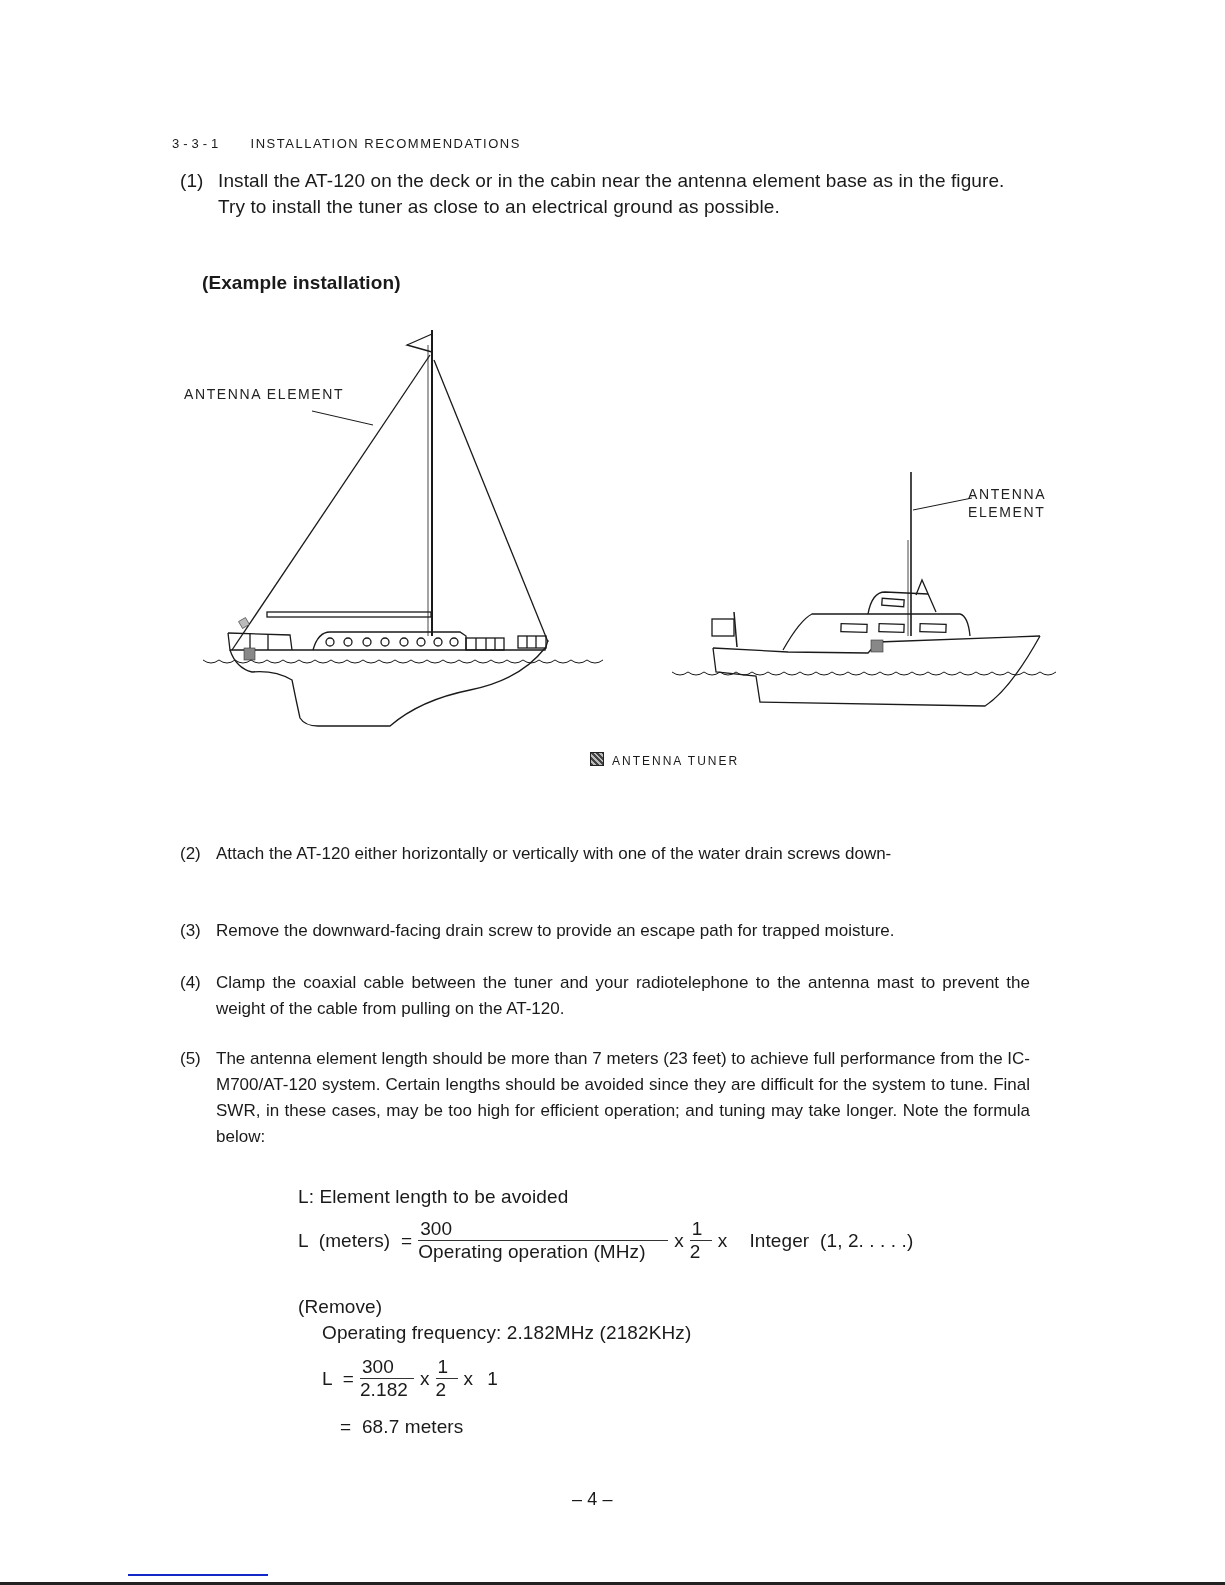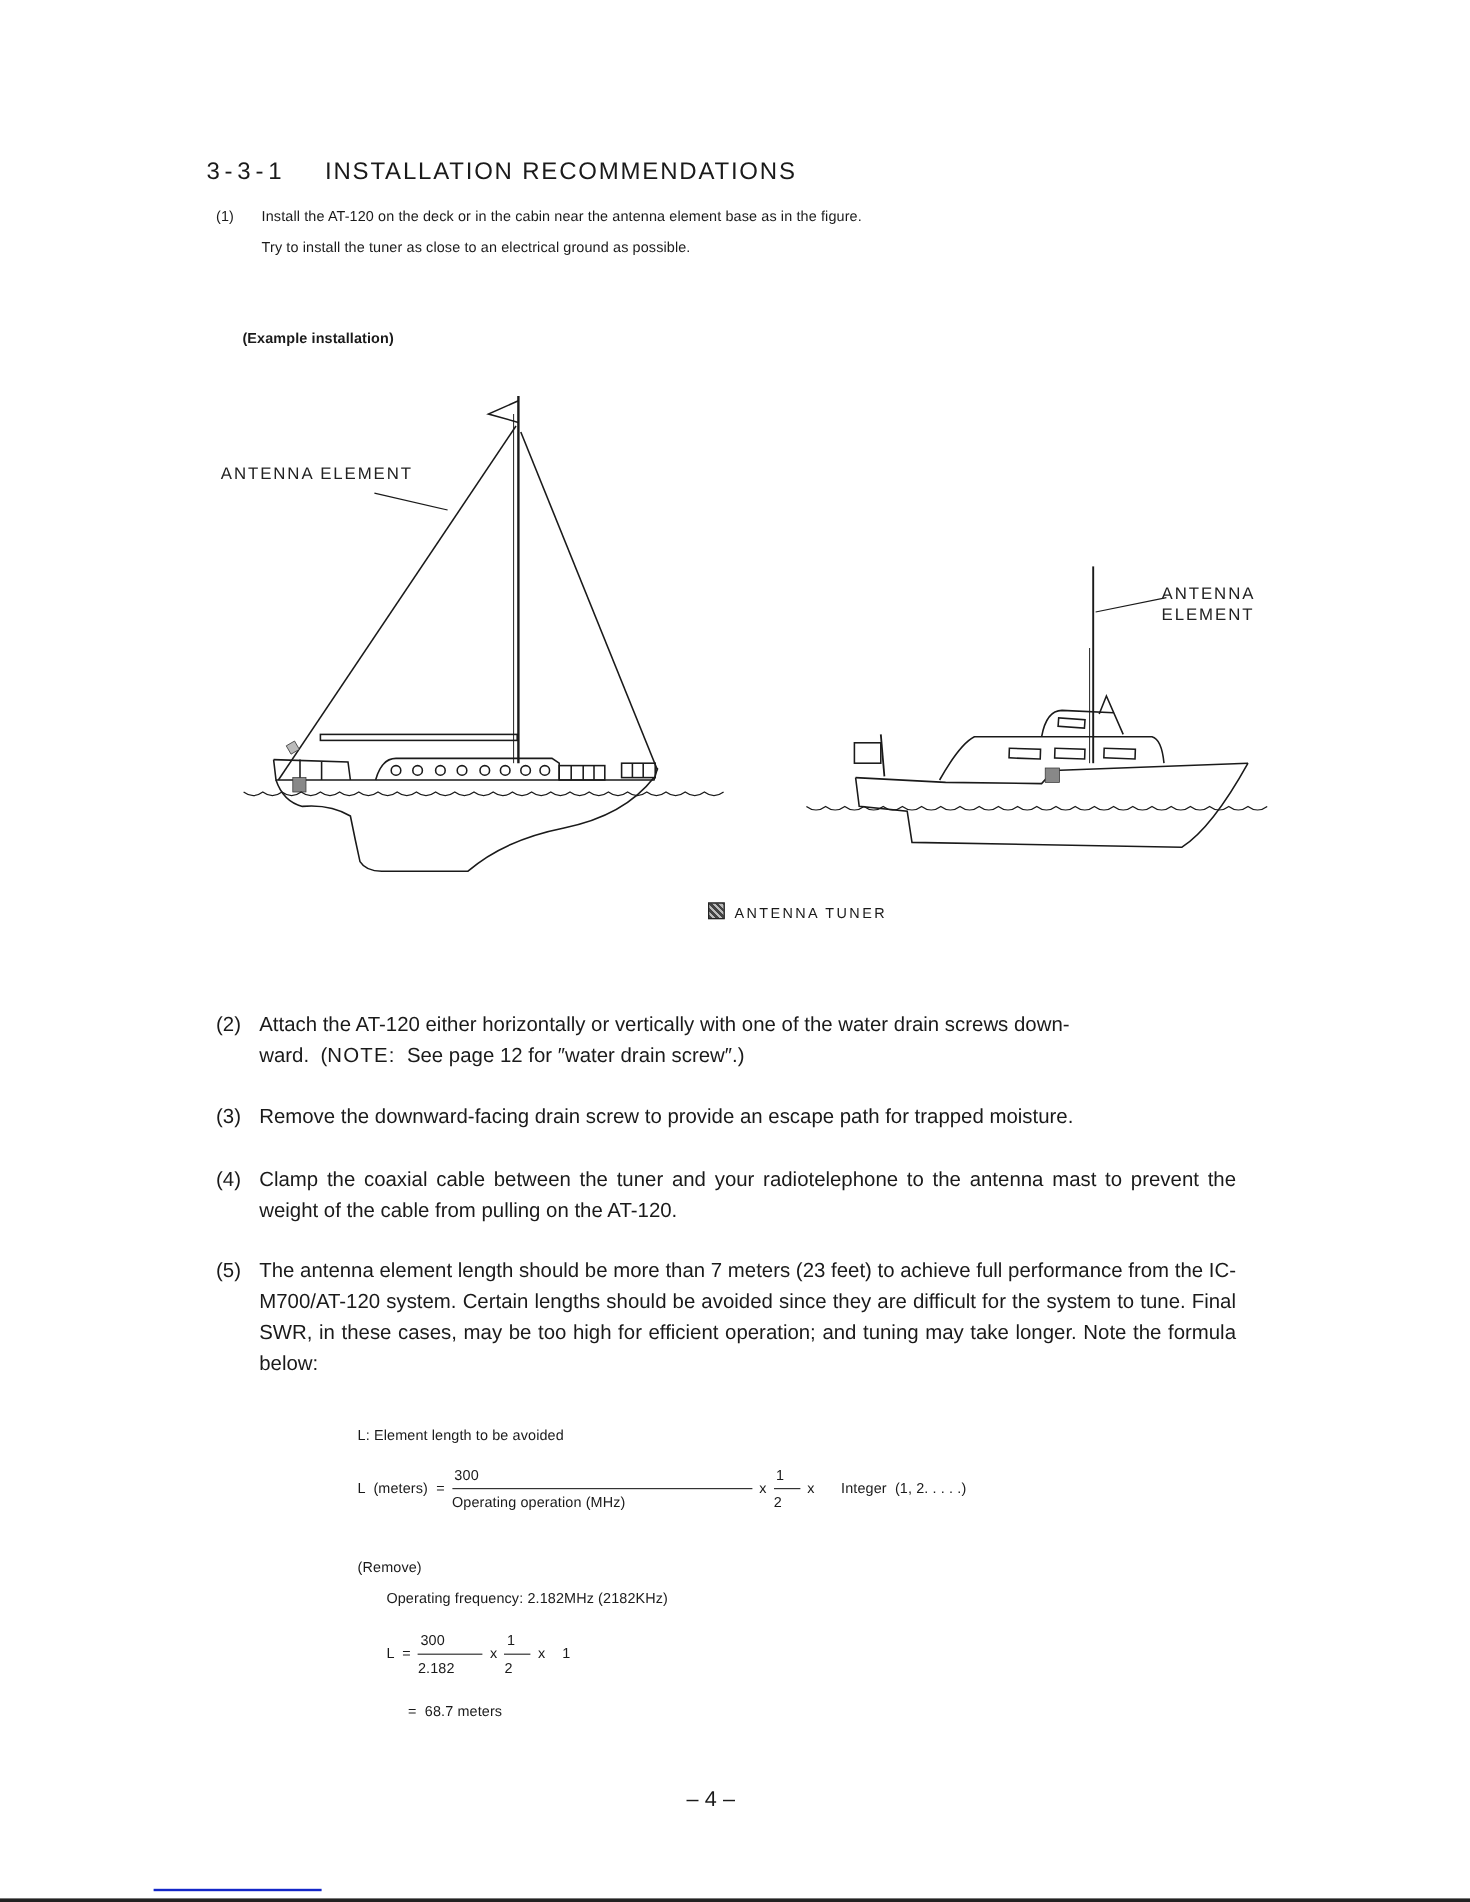--- a/index.html
+++ b/index.html
@@ -1,22 +1,22 @@
 <!DOCTYPE html>
 <html><head>
 <meta charset="utf-8">
 <style>
   html, body { margin: 0; padding: 0; background: #ffffff; }
   body {
     width: 1225px; height: 1585px; position: relative; overflow: hidden;
     font-family: "Liberation Sans", sans-serif; color: #1a1a1a;
   }
   .abs { position: absolute; }
-  .txt { font-size: 12px; line-height: 25px; white-space: nowrap; letter-spacing: 0.1px; }
-  .heading { font-size: 20px; letter-spacing: 1.5px; }
+  .txt { font-size: 19px; line-height: 25px; white-space: nowrap; letter-spacing: 0.1px; }
+  .heading { font-size: 13px; letter-spacing: 1.5px; }
   .num { display: inline-block; width: 38px; }
   .lbl { font-size: 14px; letter-spacing: 1.6px; color: #222; }
   .item { position: absolute; left: 180px; width: 850px; font-size: 17px; line-height: 26px; }
   .item .n { position: absolute; left: 0; top: 0; }
   .item .body { margin-left: 36px; text-align: justify; text-align-last: left; }
   .frac { display: inline-block; vertical-align: middle; text-align: left; }
   .frac .top { display: block; border-bottom: 1px solid #333; padding: 0 2px; line-height: 22px; }
   .frac .bot { display: block; line-height: 22px; }
   .bottomline { position: absolute; left: 0; top: 1582px; width: 1225px; height: 3px; background: #222; }
   .blueline { position: absolute; left: 128px; top: 1574px; width: 140px; height: 2px; background: #1428c8; }
@@ -123,21 +123,20 @@
 </div>
 
 <div class="abs" style="left:590px; top:752px; font-size:12px; letter-spacing:2px;">
   <span style="display:inline-block;width:12px;height:12px;background:#777;border:1px solid #222;vertical-align:-1px;margin-right:8px;background-image:repeating-linear-gradient(45deg,#444 0 2px,#bbb 2px 4px);"></span><span>ANTENNA TUNER</span>
 </div>
 
 <div class="item" style="top:841px;">
   <span class="n">(2)</span>
   <div class="body">
     <div>Attach the AT-120 either horizontally or vertically with one of the water drain screws down-</div>
-    <div><span style="white-space:pre;">ward.  (</span><span style="letter-spacing:1px;">NOTE:</span><span style="white-space:pre;">  See page 12 for ″water drain screw″.)</span></div>
   </div>
 </div>
 
 <div class="item" style="top:918px;">
   <span class="n">(3)</span>
   <div class="body">Remove the downward-facing drain screw to provide an escape path for trapped moisture.</div>
 </div>
 
 <div class="item" style="top:970px;">
   <span class="n">(4)</span>

